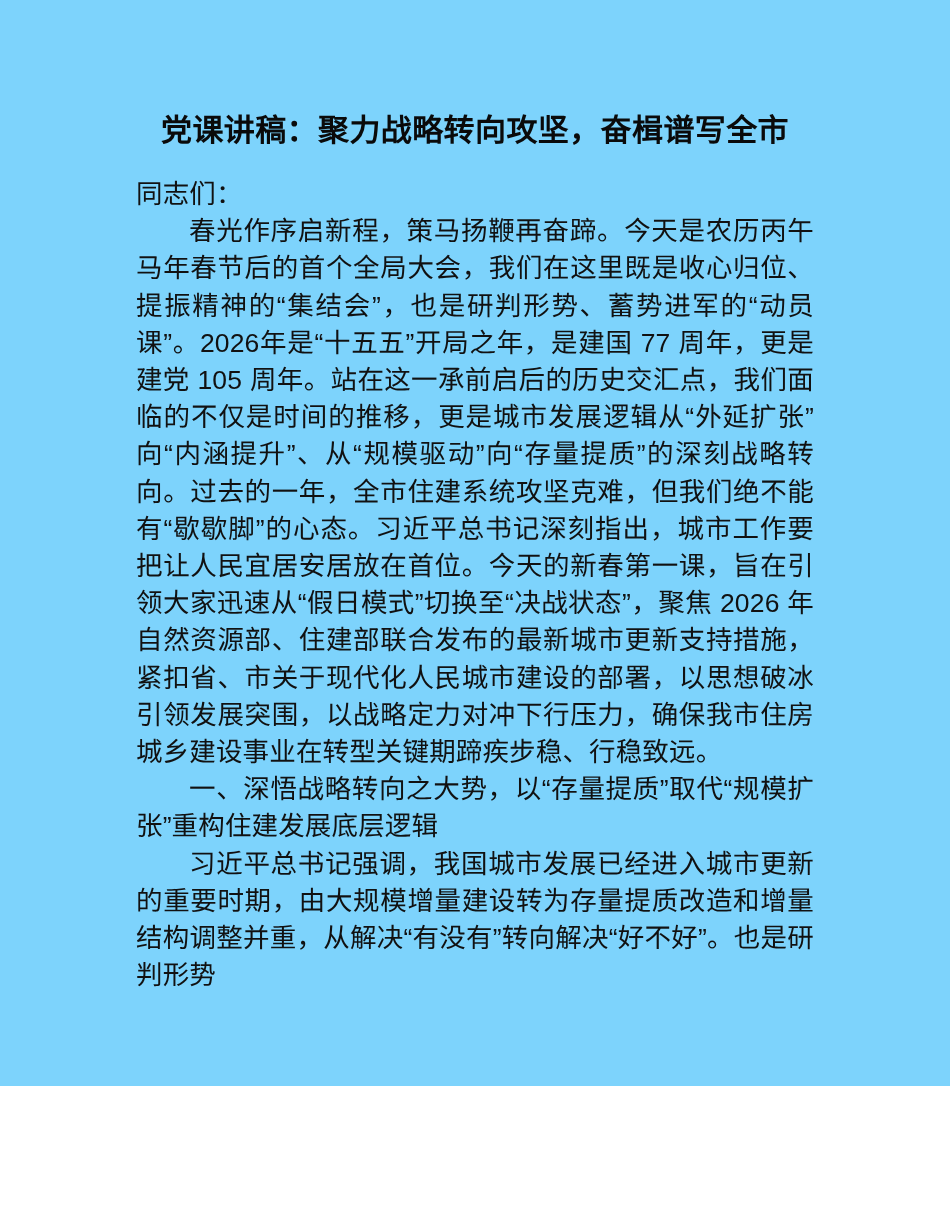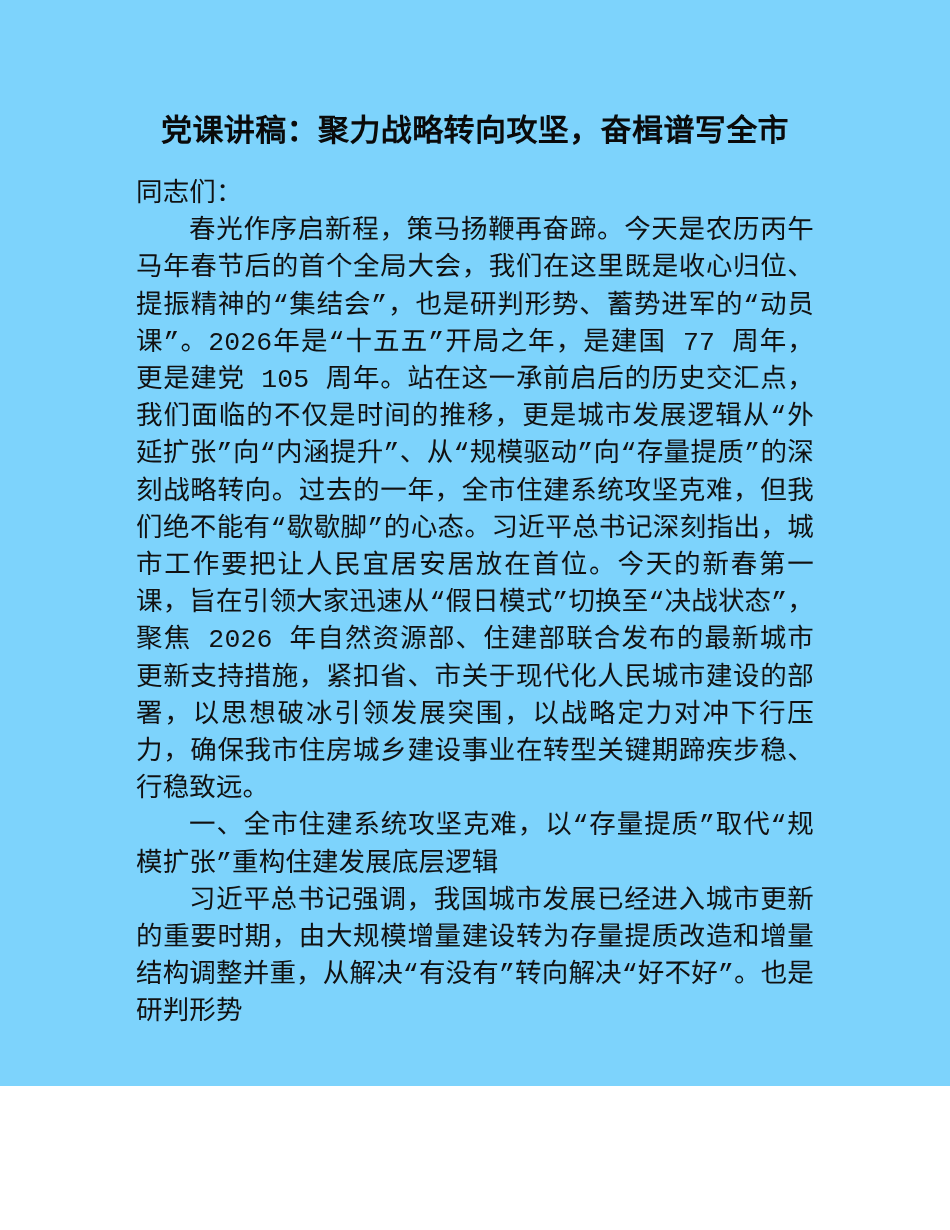--- a/index.html
+++ b/index.html
@@ -52,21 +52,21 @@
   }
 
   
   .body-block {
     margin-top: 18px;
   }
 
   p.para {
     margin: 0;
     padding: 0;
-    font-family: Liberation Mono, monospace;
+    font-family: Liberation Sans, sans-serif;
     font-size: 26.5px;
     line-height: 37.2px;
     text-align: justify;
     text-justify: inter-ideograph;
     letter-spacing: 0.15px;
     color: #111111;
     text-indent: 0;
   }
 
   p.para.indent {
@@ -92,19 +92,19 @@
     <h1 class="doc-title">
       <span class="title-line">党课讲稿：聚力战略转向攻坚，奋楫谱写全市</span>
     </h1>
 
     <div class="body-block">
 
       <p class="para salutation">同志们：</p>
 
       <p class="para indent">春光作序启新程，策马扬鞭再奋蹄。今天是农历丙午马年春节后的首个全局大会，我们在这里既是收心归位、提振精神的“集结会”，也是研判形势、蓄势进军的“动员课”。2026年是“十五五”开局之年，是建国 77 周年，更是建党 105 周年。站在这一承前启后的历史交汇点，我们面临的不仅是时间的推移，更是城市发展逻辑从“外延扩张”向“内涵提升”、从“规模驱动”向“存量提质”的深刻战略转向。过去的一年，全市住建系统攻坚克难，但我们绝不能有“歇歇脚”的心态。习近平总书记深刻指出，城市工作要把让人民宜居安居放在首位。今天的新春第一课，旨在引领大家迅速从“假日模式”切换至“决战状态”，聚焦 2026 年自然资源部、住建部联合发布的最新城市更新支持措施，紧扣省、市关于现代化人民城市建设的部署，以思想破冰引领发展突围，以战略定力对冲下行压力，确保我市住房城乡建设事业在转型关键期蹄疾步稳、行稳致远。</p>
 
-      <p class="para indent">一、全市住建系统攻坚克难，以“存量提质”取代“规模扩张”重构住建发展底层逻辑</p>
+      <p class="para indent">一、深悟战略转向之大势，以“存量提质”取代“规模扩张”重构住建发展底层逻辑</p>
 
       <p class="para indent">习近平总书记强调，我国城市发展已经进入城市更新的重要时期，由大规模增量建设转为存量提质改造和增量结构调整并重，从解决“有没有”转向解决“好不好”。也是研判形势</p>
 
     </div>
   </div>
 </div>
 
 </body></html>

